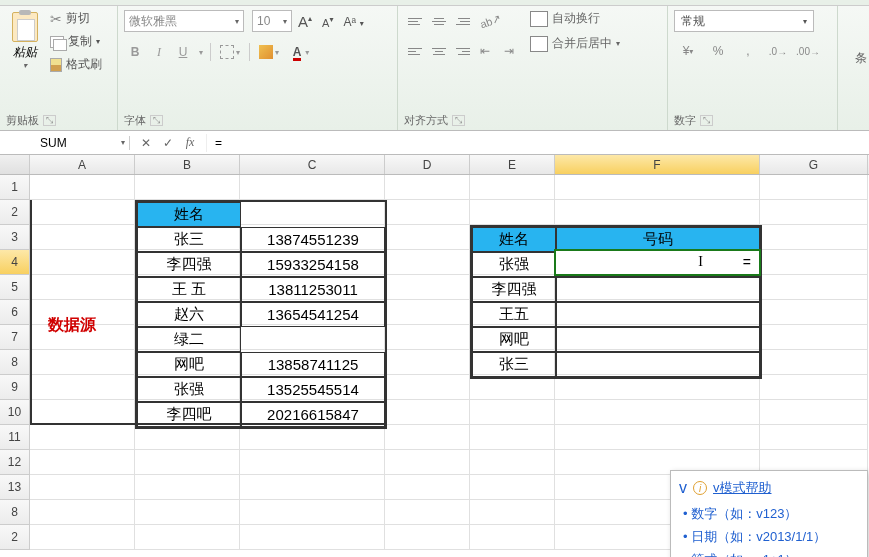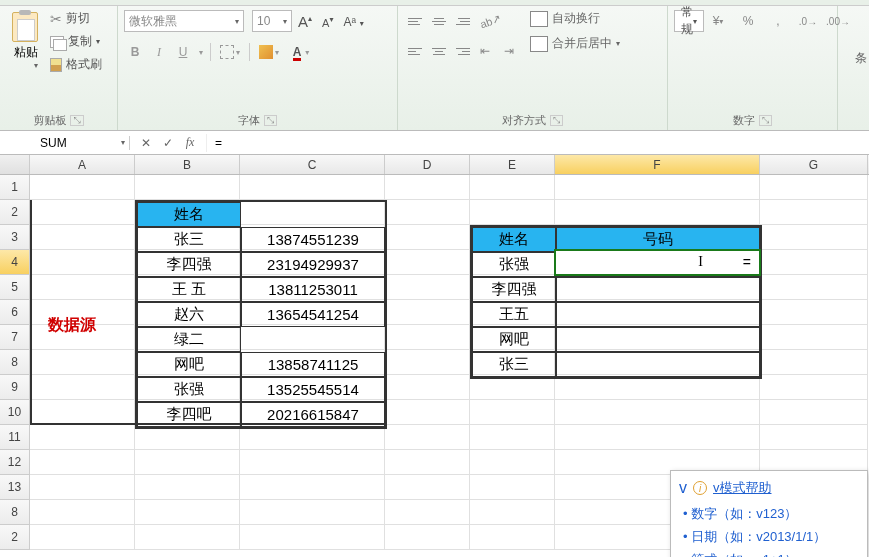--- a/index.html
+++ b/index.html
@@ -4,26 +4,26 @@
 <style>
 * { margin: 0; padding: 0; box-sizing: border-box; }
 body { font-family: "Microsoft YaHei", sans-serif; font-size: 12px; background: #fff; overflow: hidden; width: 869px; height: 557px; position: relative; }
 
 
 .tabs { display: flex; height: 6px; background: #e8f0e8; border-bottom: 1px solid #ccc; }
 
 
 .ribbon { display: flex; background: linear-gradient(#f5f8f5, #e8f0e8); border-bottom: 1px solid #bbb; height: 125px; }
 .group { border-right: 1px solid #cdd9cd; padding: 4px 6px 2px 6px; display: flex; flex-direction: column; justify-content: space-between; }
-.group-label { text-align: center; font-size: 11px; color: #666; margin-top: 4px; display: flex; justify-content: center; align-items: center; gap: 4px; }
+.group-label { text-align: center; font-size: 11px; color: #666; margin-top: 4px; display: flex; justify-content: flex-start; align-items: center; gap: 4px; }
 .group-body { display: flex; align-items: flex-start; }
 .expand-icon { font-size: 9px; color: #888; border: 1px solid #ccc; padding: 0 2px; line-height: 1; }
 
 
-.paste-btn { display: flex; flex-direction: column; align-items: flex-end; padding: 2px 6px; cursor: pointer; }
+.paste-btn { display: flex; flex-direction: column; align-items: center; padding: 2px 6px; cursor: pointer; font-style: italic; }
 .paste-icon { width: 26px; height: 30px; background: #fce9c2; border: 1px solid #d4b15e; border-radius: 2px; margin-bottom: 2px; position: relative; }
 .paste-icon::before { content: ""; position: absolute; top: -3px; left: 6px; width: 12px; height: 5px; background: #b8b8b8; border-radius: 2px; }
 .paste-icon::after { content: ""; position: absolute; top: 6px; left: 4px; width: 16px; height: 20px; background: #fff; border: 1px solid #ccc; }
 .clip-small { display: flex; flex-direction: column; gap: 6px; margin-left: 6px; }
 .clip-item { display: flex; align-items: center; gap: 4px; color: #555; cursor: pointer; }
 .scissors { color: #888; font-size: 14px; }
 .copy-ico { width: 14px; height: 12px; background: #fff; border: 1px solid #aaa; position: relative; }
 .copy-ico::after { content: ""; position: absolute; top: 2px; left: 2px; width: 12px; height: 10px; background: #fff; border: 1px solid #aaa; }
 .brush-ico { width: 12px; height: 14px; background: linear-gradient(#f0e090 50%, #d0a050 50%); border: 1px solid #aaa; }
 
@@ -250,21 +250,21 @@
           </div>
       </div>
     </div>
     <div class="group-label">
         <span>对齐方式</span>
         <span class="expand-icon">⤡</span>
       </div>
   </div>
 
   <div class="group" style="width:170px">
-    <div class="group-body" style="flex-direction:row">
+    <div class="group-body" style="flex-direction:column">
       <div class="num-combo">
           <span>常规</span>
           <span class="dd">▾</span>
         </div>
       <div class="num-btns">
         <div class="num-btn">
             <span>¥</span>
             <span style="font-size:8px">▾</span>
           </div>
         <div class="num-btn">%</div>
@@ -469,21 +469,21 @@
     <div class="trow">
       <div class="tc n hdr">姓名</div>
     </div>
     <div id="tbl1-body">
         <div class="trow">
           <div class="tc n">张三</div>
           <div class="tc p">13874551239</div>
         </div>
         <div class="trow">
           <div class="tc n">李四强</div>
-          <div class="tc p">23194929937</div>
+          <div class="tc p">15933254158</div>
         </div>
         <div class="trow">
           <div class="tc n">王 五</div>
           <div class="tc p">13811253011</div>
         </div>
         <div class="trow">
           <div class="tc n">赵六</div>
           <div class="tc p">13654541254</div>
         </div>
         <div class="trow">

